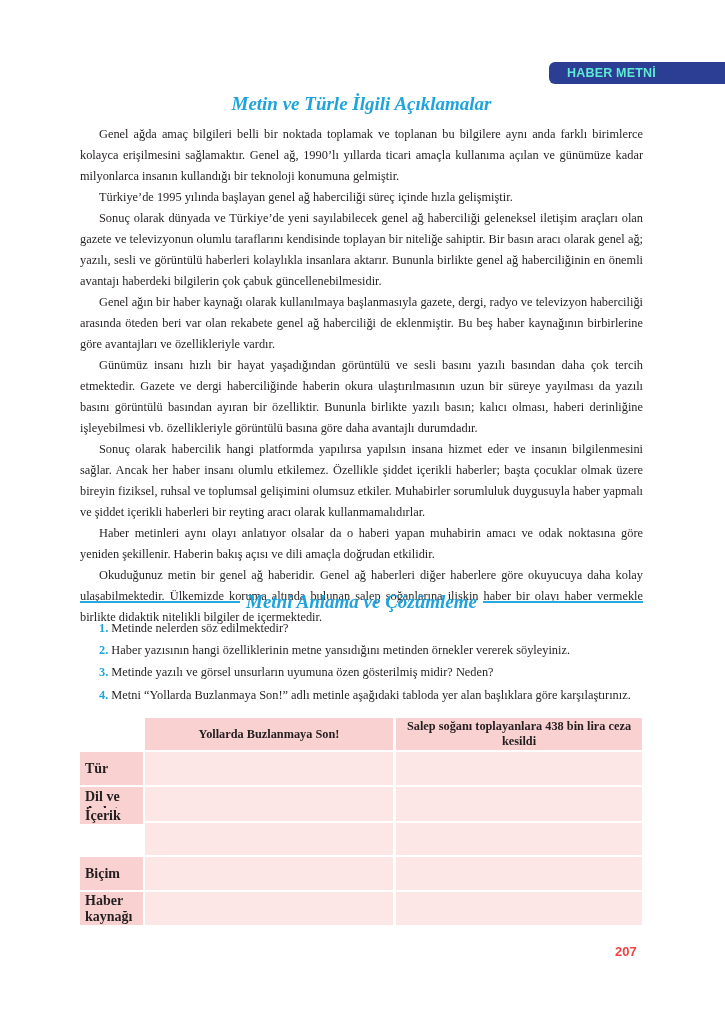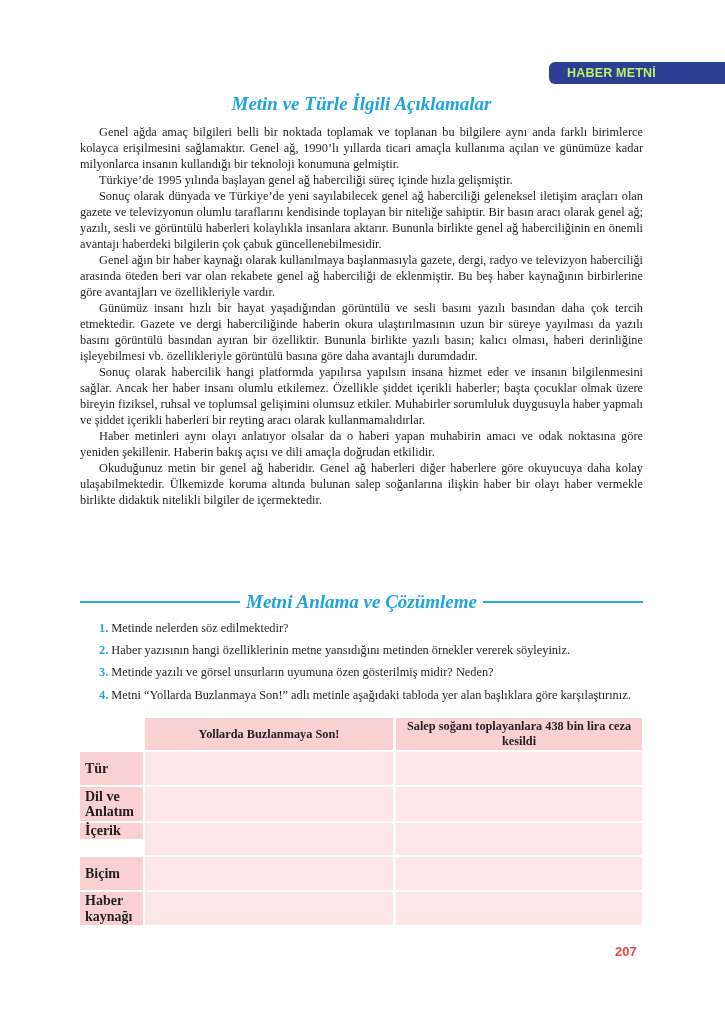--- a/index.html
+++ b/index.html
@@ -3,34 +3,34 @@
 <meta charset="utf-8">
 <style>
   html, body { margin: 0; padding: 0; }
   body {
     width: 725px; height: 1024px; background: #ffffff; position: relative; overflow: hidden;
     font-family: "Liberation Serif", serif; color: #231f20;
   }
   .badge {
     position: absolute; left: 549px; top: 62px; width: 176px; height: 22px;
     background: #2b3e94; border-radius: 6px 0 0 6px;
-    color: #bef264; font-family: "Liberation Sans", sans-serif; font-weight: bold;
+    color: #5eead4; font-family: "Liberation Sans", sans-serif; font-weight: bold;
     font-size: 12.5px; line-height: 22px; padding-left: 18px; box-sizing: border-box; letter-spacing: 0.2px;
   }
   .section-title {
     position: absolute; left: 80px; width: 563px; height: 26px;
     display: flex; align-items: center;
   }
   .section-title .line { flex: 1; height: 2px; background: #29a8df; }
   .section-title .text {
     font-family: "Liberation Serif", serif; font-style: italic; font-weight: bold;
     color: #1fa3dc; font-size: 19px; padding: 0 6px; white-space: nowrap;
   }
   .body-text {
-    position: absolute; left: 80px; width: 563px; font-size: 12.35px; line-height: 16px;
+    position: absolute; left: 80px; width: 563px; font-size: 12.35px; line-height: 21px;
     text-align: justify;
   }
   .body-text p { margin: 0; text-indent: 19px; }
   .questions {
     position: absolute; left: 80px; width: 563px; font-size: 12.35px; line-height: 17.2px;
   }
   .questions p { margin: 0 0 5px 0; text-indent: 19px; text-align: justify; }
   .questions .num { color: #1fa3dc; font-weight: bold; }
   .tbl { position: absolute; left: 80px; top: 718px; width: 562px; }
   .cell { position: absolute; box-sizing: border-box; font-weight: bold; font-size: 12.3px; color: #231f20; }
@@ -82,21 +82,21 @@
   <div class="cell hdr" style="left:316px;top:0;width:246px;height:32px;padding:0 8px;">Salep soğanı toplayanlara 438 bin lira ceza kesildi</div>
 
   <div class="cell lbl" style="left:0;top:34px;width:63px;height:33px;">Tür</div>
   <div class="cell fill" style="left:65px;top:34px;width:248px;height:33px;"></div>
   <div class="cell fill" style="left:316px;top:34px;width:246px;height:33px;"></div>
 
   <div class="cell lbl" style="left:0;top:69px;width:63px;height:34px;">Dil ve Anlatım</div>
   <div class="cell fill" style="left:65px;top:69px;width:248px;height:34px;"></div>
   <div class="cell fill" style="left:316px;top:69px;width:246px;height:34px;"></div>
 
-  <div class="cell lbl" style="left:0;top:105px;width:63px;height:16px;">İçerik</div>
+  <div class="cell lbl" style="left:0;top:90px;width:63px;height:16px;">İçerik</div>
   <div class="cell fill" style="left:65px;top:105px;width:248px;height:32px;"></div>
   <div class="cell fill" style="left:316px;top:105px;width:246px;height:32px;"></div>
 
   <div class="cell lbl" style="left:0;top:139px;width:63px;height:33px;">Biçim</div>
   <div class="cell fill" style="left:65px;top:139px;width:248px;height:33px;"></div>
   <div class="cell fill" style="left:316px;top:139px;width:246px;height:33px;"></div>
 
   <div class="cell lbl" style="left:0;top:174px;width:63px;height:33px;">Haber kaynağı</div>
   <div class="cell fill" style="left:65px;top:174px;width:248px;height:33px;"></div>
   <div class="cell fill" style="left:316px;top:174px;width:246px;height:33px;"></div>

